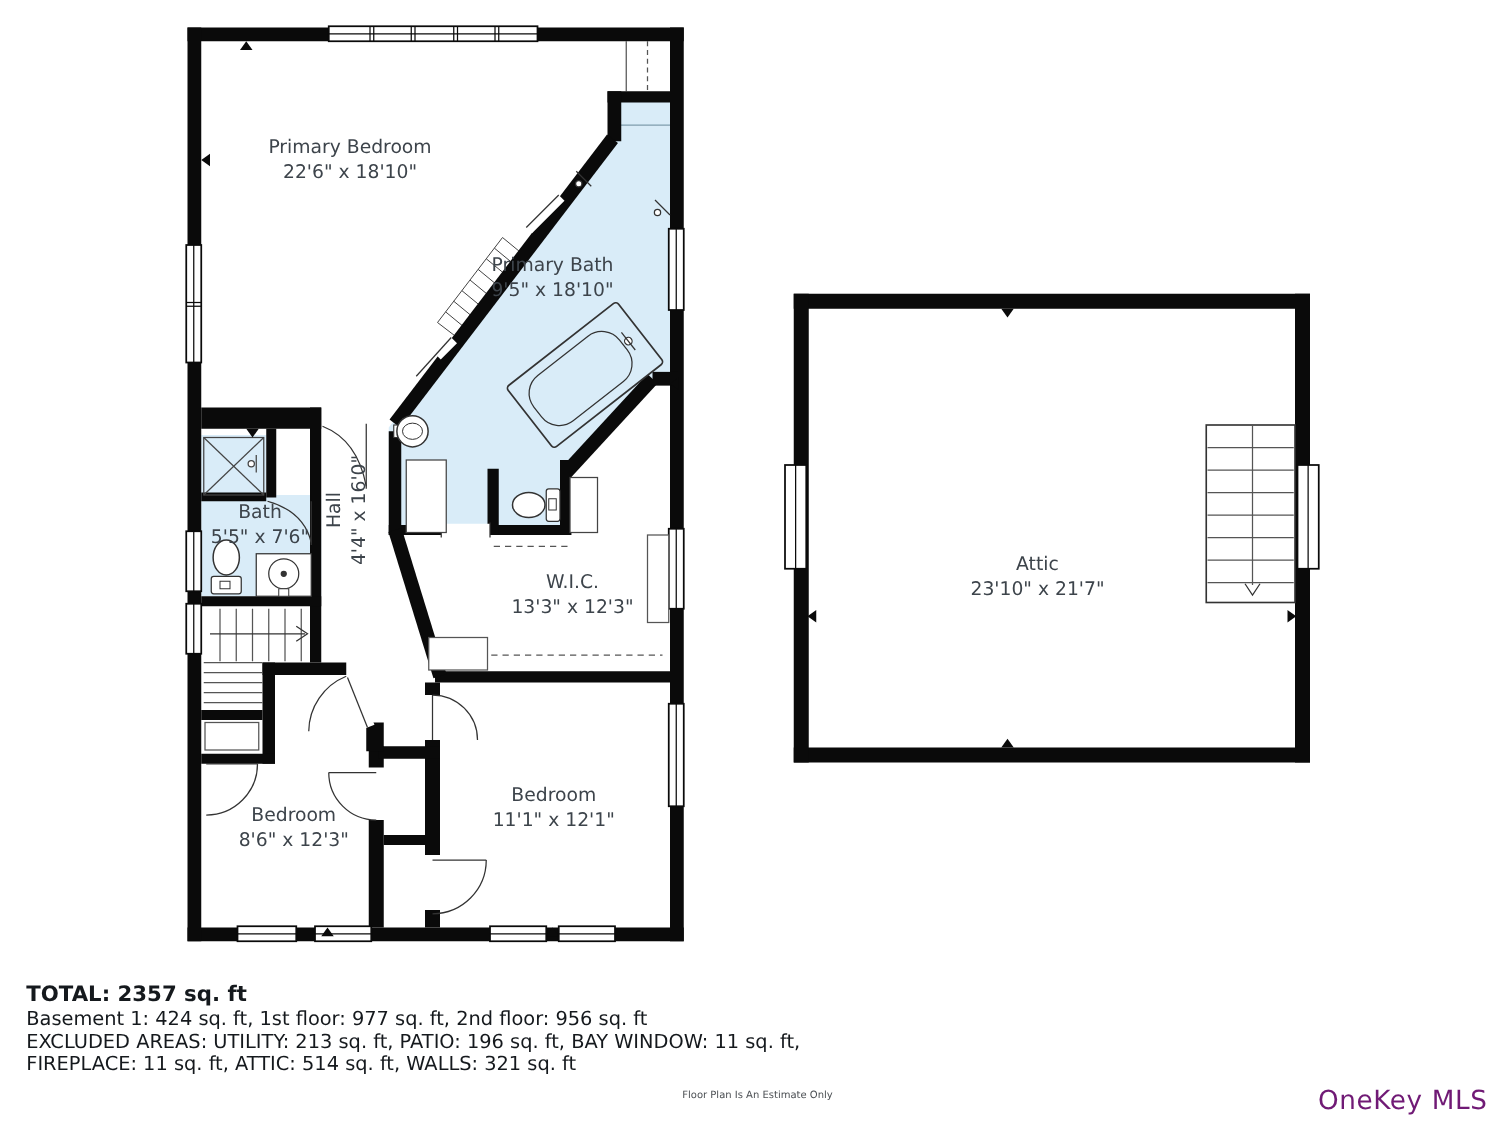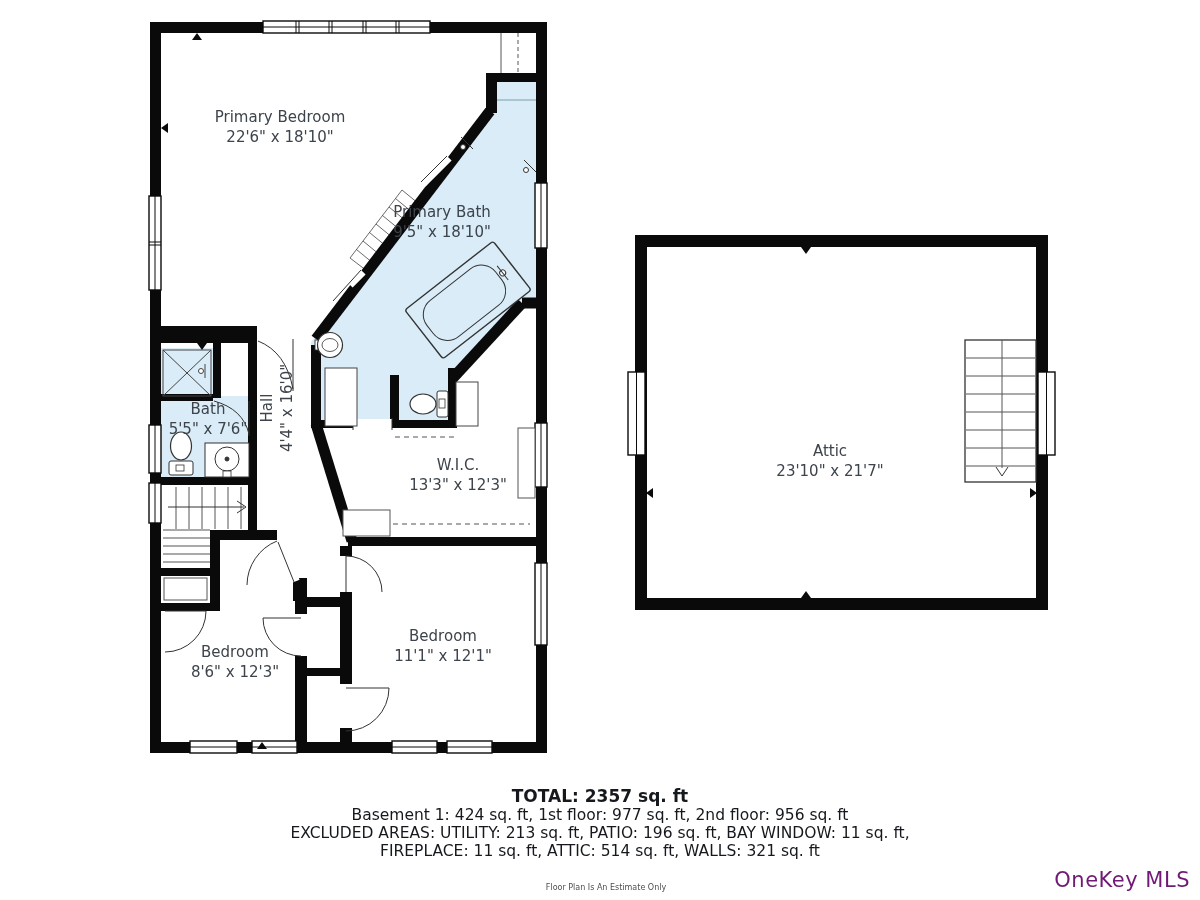--- a/index.html
+++ b/index.html
@@ -2,25 +2,25 @@
 <html><head>
 <meta charset="utf-8">
 <style>
   html,body{margin:0;padding:0;background:#ffffff;}
   #stage{position:relative;width:1200px;height:900px;background:#ffffff;overflow:hidden;
          font-family:"DejaVu Sans","Liberation Sans",sans-serif;}
   #plan-svg{position:absolute;left:0;top:0;}
   .room-label{position:absolute;transform:translate(-50%,-50%);text-align:center;
     color:#3d444b;font-size:15px;line-height:20px;white-space:nowrap;}
   .room-label.rot{transform:translate(-50%,-50%) rotate(-90deg);}
-  .footer{position:absolute;left:0;right:0;top:786px;text-align:center;color:#15191d;}
+  .footer{position:absolute;left:0;right:0;top:786px;color:#15191d;padding-left:21px;}
   .footer .total{font-size:17px;font-weight:bold;line-height:20px;}
   .footer .line{font-size:15.5px;line-height:18px;}
   .disclaimer{position:absolute;left:12px;right:0;top:871px;text-align:center;
-    font-size:8px;color:#4b4f53;margin-top:12px;}
+    font-size:8px;color:#4b4f53;}
   .watermark{position:absolute;right:10px;top:868px;font-size:21px;color:#701a75;letter-spacing:.5px;}
 </style>
 </head>
 <body>
 
 <div id="stage">
 
 <svg id="plan-svg" width="1200" height="900" viewBox="0 0 1200 900" xmlns="http://www.w3.org/2000/svg">
 
   <g>

